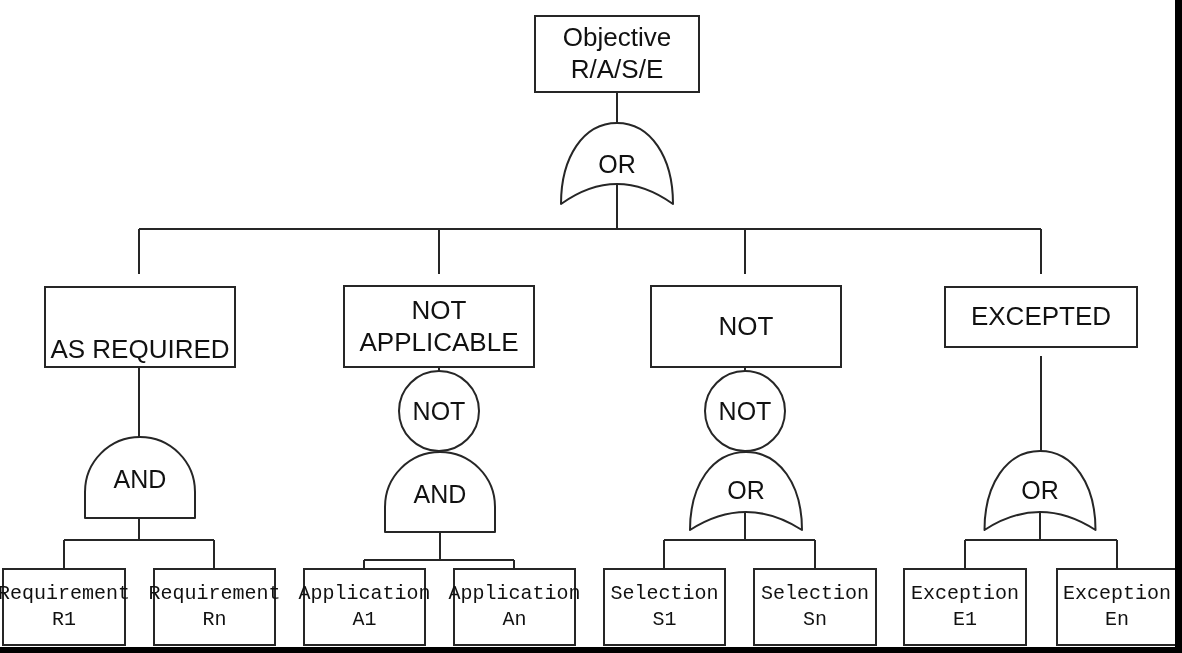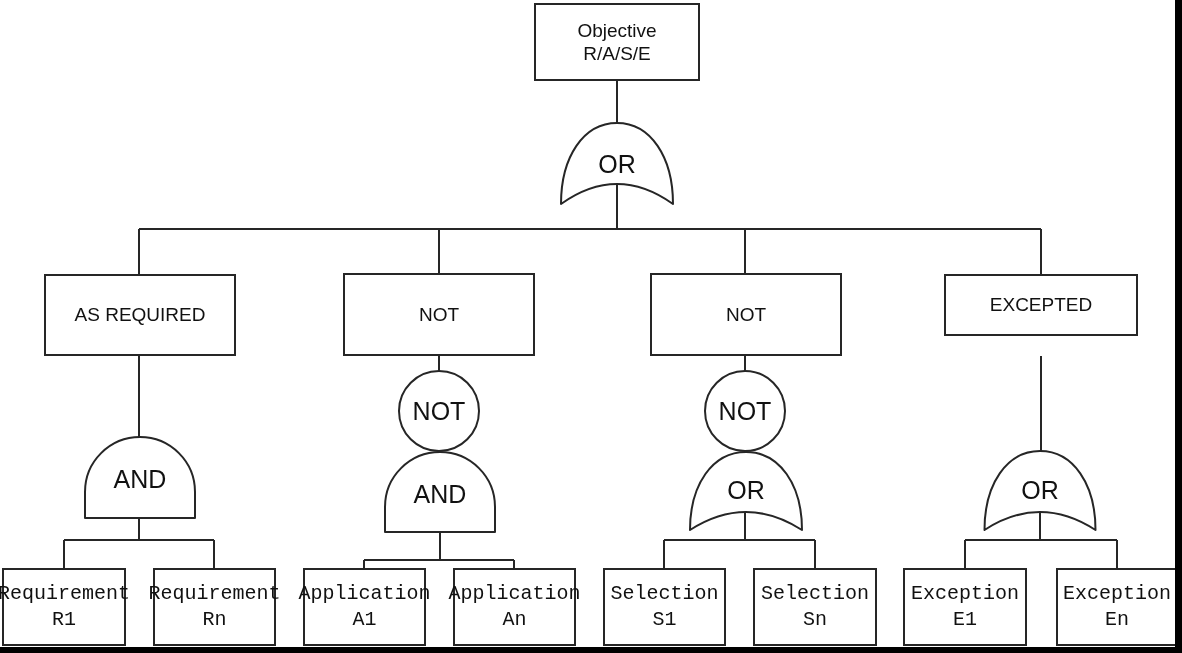--- a/index.html
+++ b/index.html
@@ -15,21 +15,21 @@
   .node{
     position:absolute;
     box-sizing:border-box;
     border:2px solid var(--line,#262626);
     background:#ffffff;
     display:flex;flex-direction:column;
     align-items:center;justify-content:center;
     text-align:center;
   }
   .node span{display:block;white-space:nowrap;}
-  .node-lg{font-size:19px;line-height:1.22;}
+  .node-lg{font-size:26px;line-height:1.22;margin-top:12px;}
   .node-sm{font-size:20px;line-height:1.3;font-family:Liberation Mono, monospace;}
   .frame{position:absolute;background:var(--frame,#000000);}
   .frame-right{left:1175px;top:0;width:7px;height:653px;}
   .frame-bottom{left:0;top:647px;width:1182px;height:6px;}
 </style>
 </head>
 <body>
 
 <div class="stage">
 
@@ -75,26 +75,27 @@
       <text x="746" y="490" text-anchor="middle" dominant-baseline="central" font-family="&quot;Liberation Sans&quot;, sans-serif" font-size="25" fill="#111111">OR</text>
       <path d="M 984.5 530 C 984.5 484.18 1006.7 451 1040 451 C 1073.3 451 1095.5 484.18 1095.5 530 Q 1040 494 984.5 530 Z" fill="#ffffff" stroke="#262626" stroke-width="2" stroke-linejoin="round"></path>
       <text x="1040" y="490" text-anchor="middle" dominant-baseline="central" font-family="&quot;Liberation Sans&quot;, sans-serif" font-size="25" fill="#111111">OR</text>
     </svg>
 
   <div class="node node-lg" style="left:534px;top:3px;width:166px;height:78px;">
     <span>Objective</span>
     <span>R/A/S/E</span>
   </div>
 
-  <div class="node node-lg" style="left:44px;top:274px;width:192px;height:82px;">
+  <div class="node node-lg" style="left:44px;top:274px;width:192px;height:82px;justify-content:flex-end;">
     <span>AS REQUIRED</span>
     <span></span>
   </div>
   <div class="node node-lg" style="left:343px;top:273px;width:192px;height:83px;">
     <span>NOT</span>
+    <span>APPLICABLE</span>
   </div>
   <div class="node node-lg" style="left:650px;top:273px;width:192px;height:83px;">
     <span>NOT</span>
   </div>
   <div class="node node-lg" style="left:944px;top:274px;width:194px;height:62px;">
     <span>EXCEPTED</span>
     <span></span>
   </div>
 
   <div class="node node-sm" style="left:2px;top:568px;width:124px;height:78px;">

